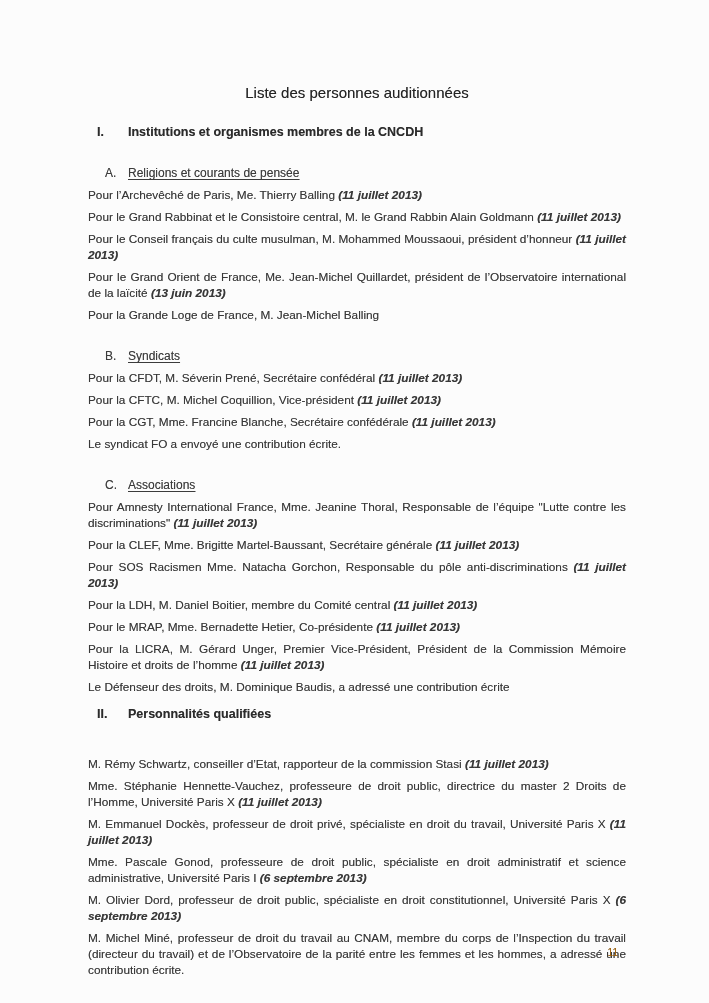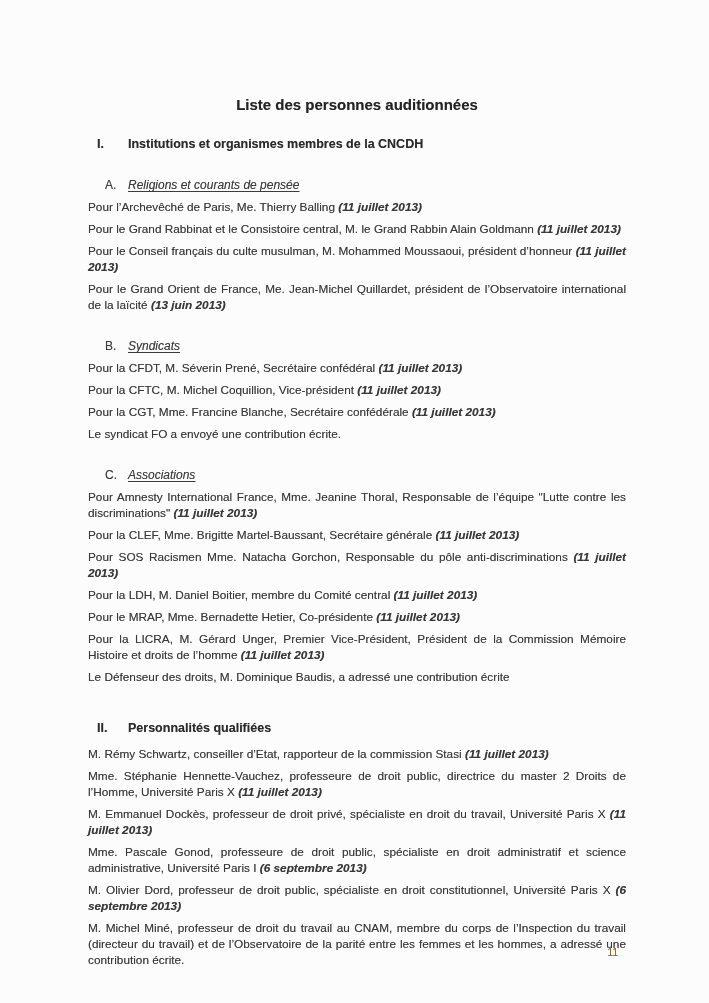--- a/index.html
+++ b/index.html
@@ -10,54 +10,54 @@
     background: #fcfcfc;
     font-family: "Liberation Sans", sans-serif;
     color: #383838;
     box-sizing: border-box;
     padding: 84px 83px 0 88px;
     overflow: hidden;
     text-shadow: 0 0 0.5px rgba(70,70,70,0.55);
   }
   .title {
     font-size: 15px;
-    font-weight: bold;
+    font-weight: normal;
     text-align: center;
-    margin: 12px;
+    margin: 0;
     color: #242424;
   }
   .sec-heading {
     display: flex;
     font-weight: bold;
     font-size: 12.5px;
     line-height: 15px;
     margin: 24px 0 0 0;
     color: #2b2b2b;
   }
   .sec-num { margin-left: 9px; width: 31px; flex: none; }
   .sub-heading {
     display: flex;
     font-size: 12px;
     line-height: 15px;
     margin: 26px 0 6px 0;
     color: #3c3c3c;
   }
   .sub-letter { margin-left: 17px; width: 23px; flex: none; }
-  .sub-text { text-decoration: underline; text-underline-offset: 2px; font-style: italic; }
+  .sub-text { text-decoration: underline; text-underline-offset: 2px; }
   .entry {
     margin: 0 0 6px 0;
     font-size: 11.8px;
     line-height: 16px;
     text-align: justify;
     color: #383838;
   }
   .entry .date { font-style: italic; font-weight: bold; }
   .closing { }
-  .entries-block { margin-top: 10px; }
-  .sec-heading-2 { margin-top: 36px; }
+  .entries-block { margin-top: 34px; }
+  .sec-heading-2 { margin-top: 12px; }
   .page-number {
     position: absolute;
     right: 91px;
     bottom: 45px;
     font-size: 10px;
     color: #a16207;
   }
 </style>
 </head>
 <body>
@@ -72,20 +72,21 @@
   </div>
 
   <div class="sub-heading">
     <span class="sub-letter">A.</span>
     <span class="sub-text">Religions et courants de pensée</span>
   </div>
   <p class="entry"><span>Pour l’Archevêché de Paris, Me. Thierry Balling </span><em class="date">(11 juillet 2013)</em></p>
   <p class="entry"><span>Pour le Grand Rabbinat et le Consistoire central, M. le Grand Rabbin Alain Goldmann </span><em class="date">(11 juillet 2013)</em></p>
   <p class="entry"><span>Pour le Conseil français du culte musulman, M. Mohammed Moussaoui, président d’honneur </span><em class="date">(11 juillet 2013)</em></p>
   <p class="entry"><span>Pour le Grand Orient de France, Me. Jean-Michel Quillardet, président de l’Observatoire international de la laïcité </span><em class="date">(13 juin 2013)</em></p>
+  <p class="entry"><span>Pour la Grande Loge de France, M. Jean-Michel Balling</span><em class="date"></em></p>
 
   <div class="sub-heading">
     <span class="sub-letter">B.</span>
     <span class="sub-text">Syndicats</span>
   </div>
   <p class="entry"><span>Pour la CFDT, M. Séverin Prené, Secrétaire confédéral </span><em class="date">(11 juillet 2013)</em></p>
   <p class="entry"><span>Pour la CFTC, M. Michel Coquillion, Vice-président </span><em class="date">(11 juillet 2013)</em></p>
   <p class="entry"><span>Pour la CGT, Mme. Francine Blanche, Secrétaire confédérale </span><em class="date">(11 juillet 2013)</em></p>
   <p class="entry"><span>Le syndicat FO a envoyé une contribution écrite.</span><em class="date"></em></p>
 

